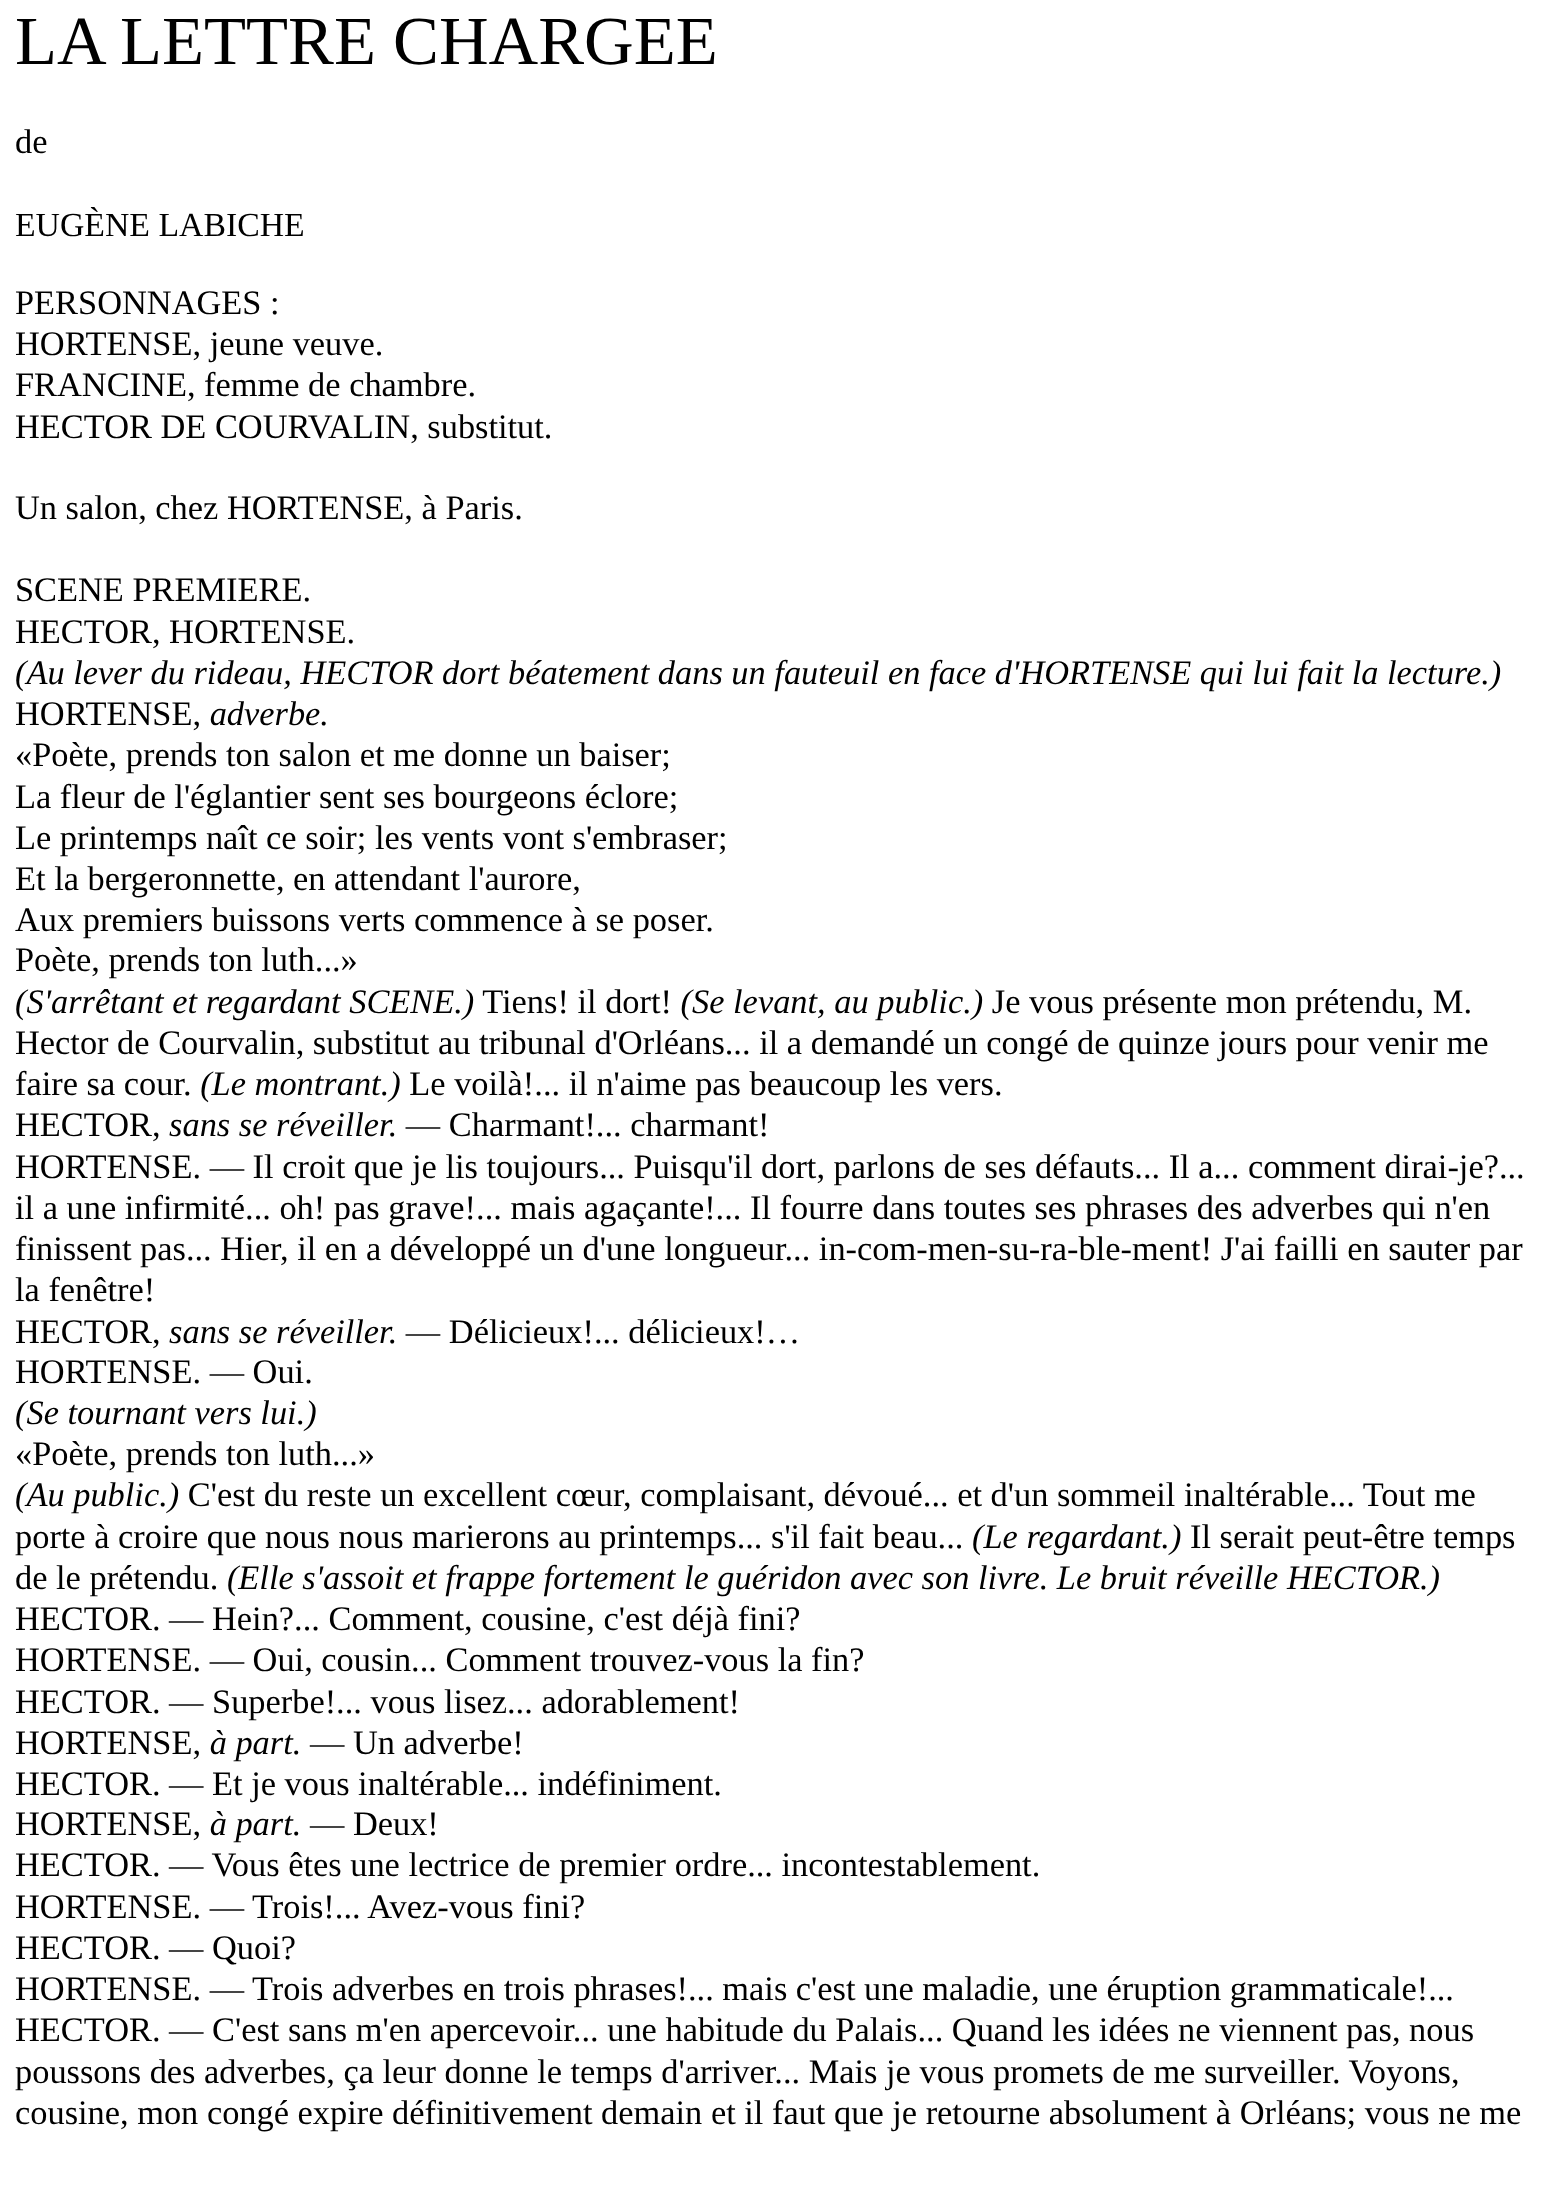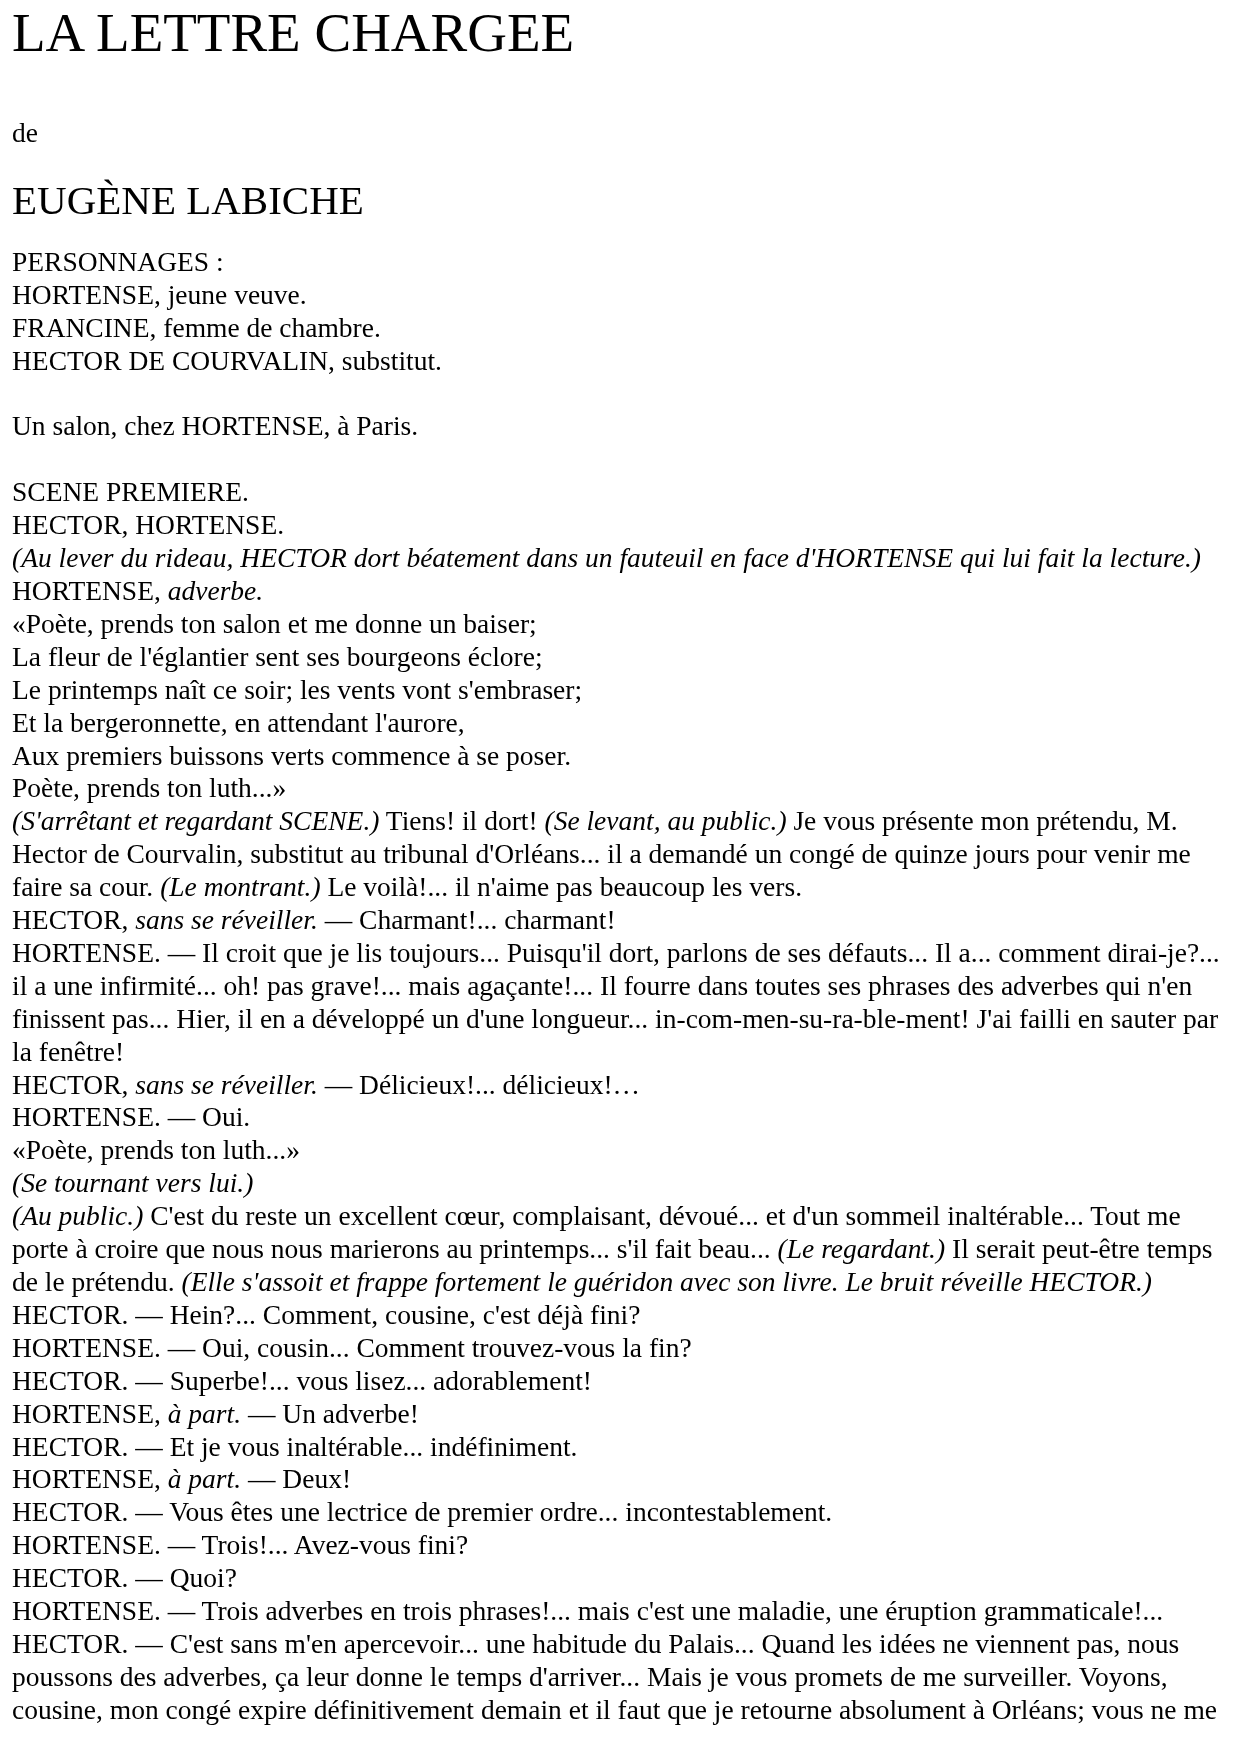--- a/index.html
+++ b/index.html
@@ -12,24 +12,24 @@
     font-family: "Liberation Serif", serif;
     font-size: 27.5px;
     line-height: 32.9px;
     box-sizing: border-box;
     padding: 2px 8px 0 12px;
   }
   h1 {
     font-size: 55px;
     line-height: 62px;
     font-weight: normal;
-    margin: 0 0 53px 0;
+    margin: 0 0 33px 0;
   }
   h2 {
-    font-size: 41px;
+    font-size: 27px;
     line-height: 48px;
     font-weight: normal;
     margin: 26px 0 22px 0;
   }
   .line { min-height: 32.9px; }
   i { }
 </style>
 </head>
 <body>
 
@@ -57,22 +57,22 @@
     <div class="line"><i>(S'arrêtant et regardant SCENE.)</i><span> Tiens! il dort! </span><i>(Se levant, au public.)</i><span> Je vous présente mon prétendu, M.</span></div>
     <div class="line"><span>Hector de Courvalin, substitut au tribunal d'Orléans... il a demandé un congé de quinze jours pour venir me</span></div>
     <div class="line"><span>faire sa cour. </span><i>(Le montrant.)</i><span> Le voilà!... il n'aime pas beaucoup les vers.</span></div>
     <div class="line"><span>HECTOR, </span><i>sans se réveiller.</i><span> — Charmant!... charmant!</span></div>
     <div class="line"><span>HORTENSE. — Il croit que je lis toujours... Puisqu'il dort, parlons de ses défauts... Il a... comment dirai-je?...</span></div>
     <div class="line"><span>il a une infirmité... oh! pas grave!... mais agaçante!... Il fourre dans toutes ses phrases des adverbes qui n'en</span></div>
     <div class="line"><span>finissent pas... Hier, il en a développé un d'une longueur... in-com-men-su-ra-ble-ment! J'ai failli en sauter par</span></div>
     <div class="line"><span>la fenêtre!</span></div>
     <div class="line"><span>HECTOR, </span><i>sans se réveiller.</i><span> — Délicieux!... délicieux!…</span></div>
     <div class="line"><span>HORTENSE. — Oui.</span></div>
+    <div class="line"><i>(Se tournant vers lui.)</i></div>
     <div class="line"><span>«Poète, prends ton luth...»</span></div>
-    <div class="line"><i>(Se tournant vers lui.)</i></div>
     <div class="line"><i>(Au public.)</i><span> C'est du reste un excellent cœur, complaisant, dévoué... et d'un sommeil inaltérable... Tout me</span></div>
     <div class="line"><span>porte à croire que nous nous marierons au printemps... s'il fait beau... </span><i>(Le regardant.)</i><span> Il serait peut-être temps</span></div>
     <div class="line"><span>de le prétendu. </span><i>(Elle s'assoit et frappe fortement le guéridon avec son livre. Le bruit réveille HECTOR.)</i></div>
     <div class="line"><span>HECTOR. — Hein?... Comment, cousine, c'est déjà fini?</span></div>
     <div class="line"><span>HORTENSE. — Oui, cousin... Comment trouvez-vous la fin?</span></div>
     <div class="line"><span>HECTOR. — Superbe!... vous lisez... adorablement!</span></div>
     <div class="line"><span>HORTENSE, </span><i>à part.</i><span> — Un adverbe!</span></div>
     <div class="line"><span>HECTOR. — Et je vous inaltérable... indéfiniment.</span></div>
     <div class="line"><span>HORTENSE, </span><i>à part.</i><span> — Deux!</span></div>
     <div class="line"><span>HECTOR. — Vous êtes une lectrice de premier ordre... incontestablement.</span></div>

